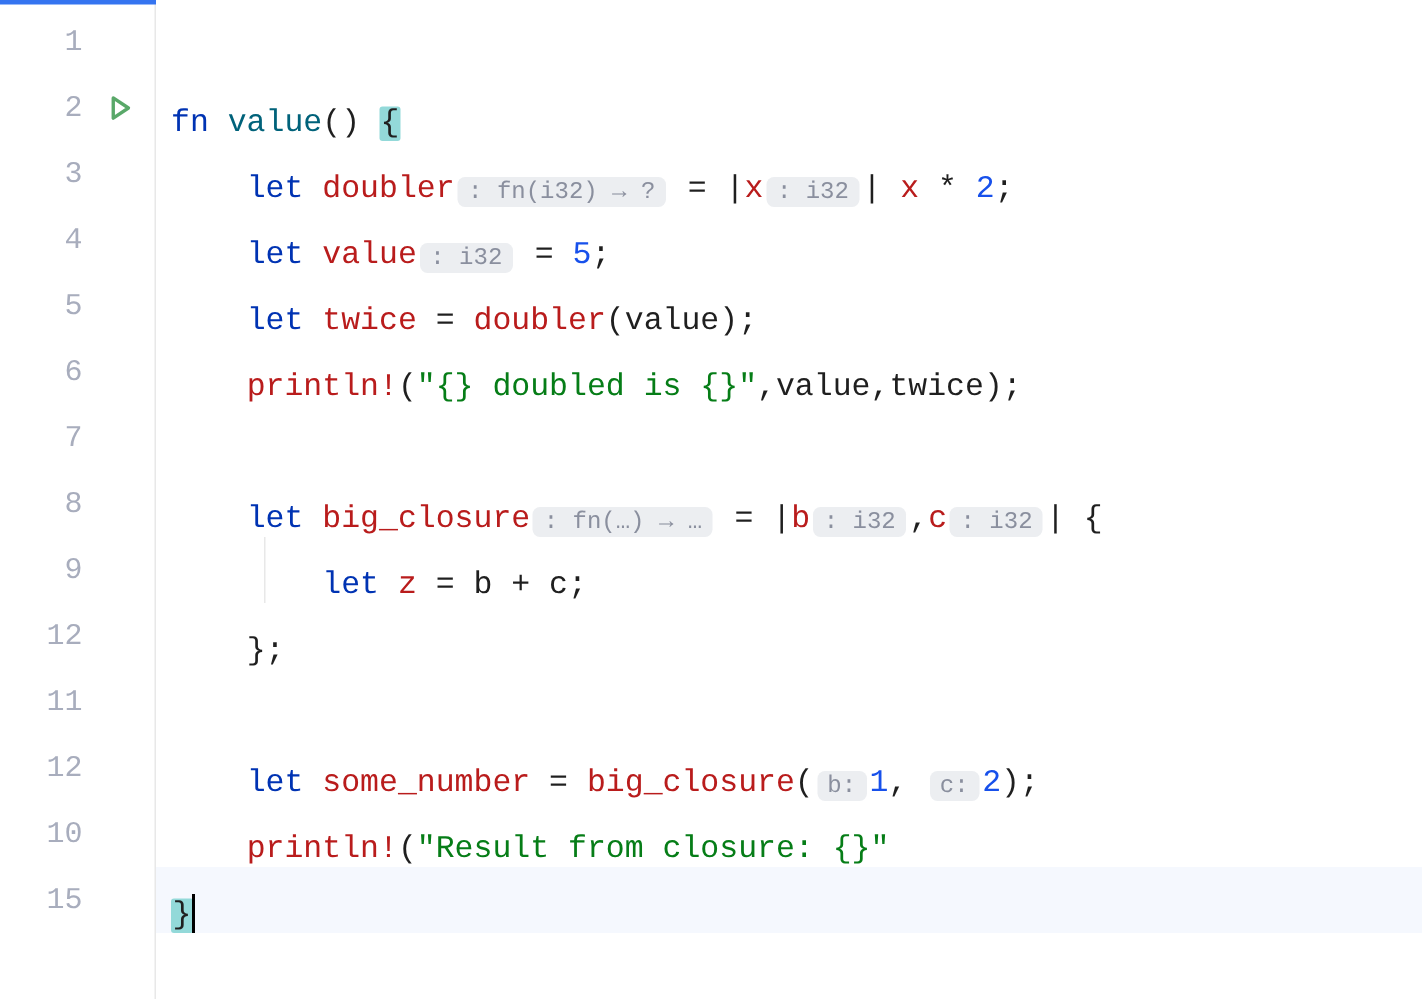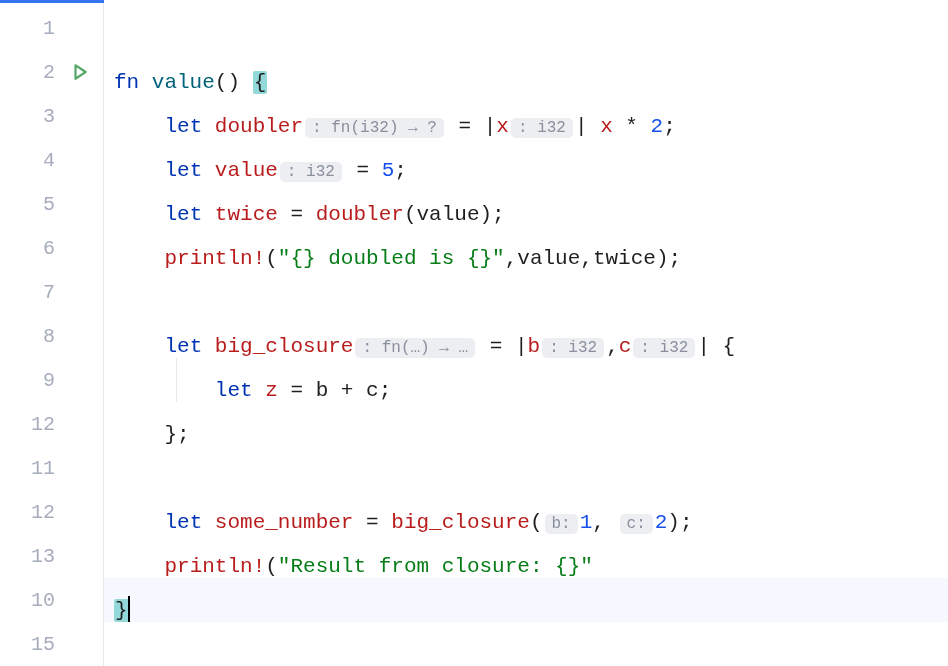--- a/index.html
+++ b/index.html
@@ -142,23 +142,20 @@
     <div class="gutter-row">
         <span>12</span>
       </div>
     <div class="gutter-row">
         <span>11</span>
       </div>
     <div class="gutter-row">
         <span>12</span>
       </div>
     <div class="gutter-row">
-        <span>13</span>
-      </div>
-    <div class="gutter-row">
         <span>10</span>
       </div>
     <div class="gutter-row">
         <span>15</span>
       </div>
   </div>
 
   <div class="code-area">
 
     <div class="code-line"></div>

